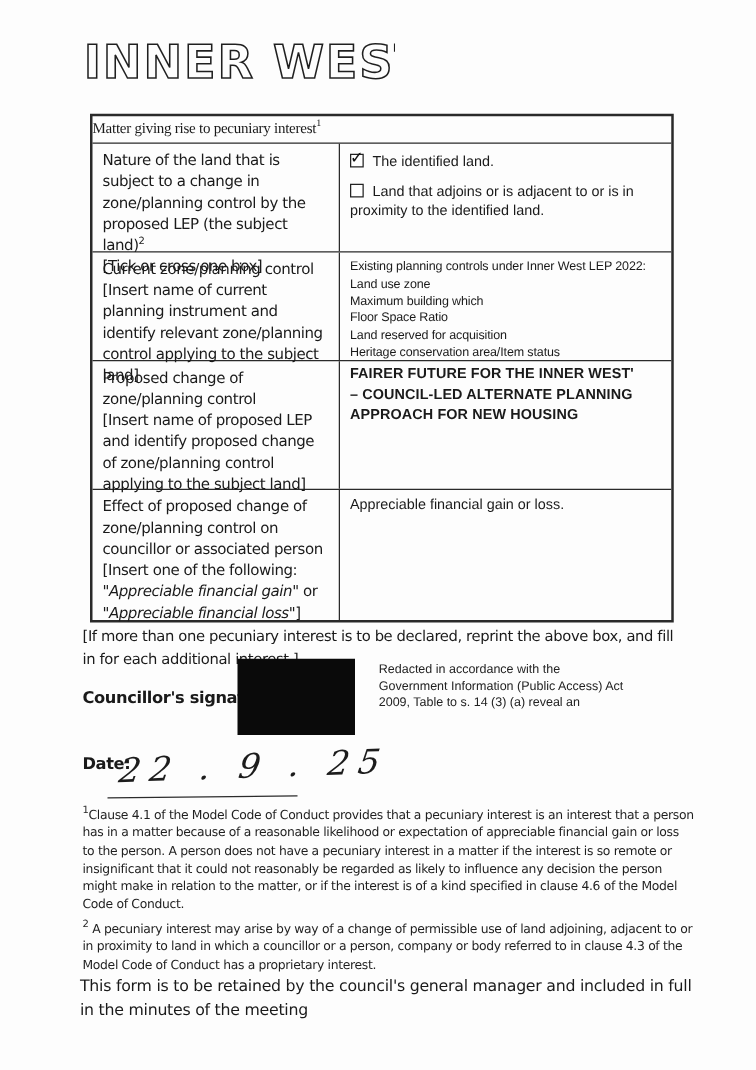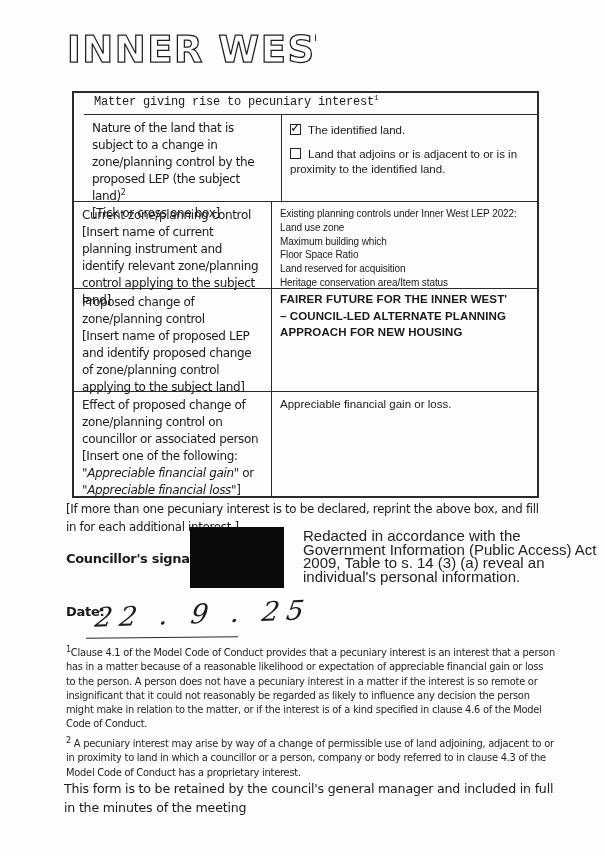--- a/index.html
+++ b/index.html
@@ -18,33 +18,33 @@
 
   
   .ftable {
     position: absolute; left: 72px; top: 91px; width: 467px;
     border: 2px solid #2a2a2a;
     font-size: 12px;
   }
   .frow { display: flex; border-top: 1.6px solid #2a2a2a; }
   .frow.header-row { border-top: none; height: 21px; }
   .cell-full {
-    width: 100%; padding: 2px 20px;
-    font-family: Liberation Mono, monospace; font-weight: 500;
+    width: 100%; padding: 2px 0;
+    font-family: Liberation Serif, serif; font-weight: 500;
     font-size: 12px; letter-spacing: -0.2px;
   }
   .cell-l {
     width: 198px; min-width: 198px;
     border-right: 1.6px solid #2a2a2a;
     padding: 5px 8px 4px 8px;
     font-family: "DejaVu Sans", sans-serif; font-weight: 500;
     font-size: 12px; line-height: 17px; letter-spacing: -0.35px;
   }
   .cell-r { flex: 1; padding: 5px 8px 4px 8px; overflow: hidden; }
-  .row-1 { height: 87px; margin-left: 10px; }
+  .row-1 { height: 87px; }
   .row-2 { height: 87px; }
   .row-3 { height: 103px; }
   .row-4 { height: 105px; }
   sup { font-size: 8px; vertical-align: super; line-height: 0; }
 
   .bracket-note { display: block; }
   .italic-seg { font-style: italic; }
 
   
   .option { font-size: 11.5px; line-height: 15px; margin-top: 3px; margin-bottom: 9px; }
@@ -76,21 +76,21 @@
     position: absolute; left: 66px; top: 551px;
     font-family: "DejaVu Sans", sans-serif; font-weight: 600;
     font-size: 13px; letter-spacing: -0.3px;
   }
   .redaction-box {
     position: absolute; left: 190px; top: 527px;
     width: 94px; height: 61px; background: #0a0a0a;
   }
   .redaction-note {
     position: absolute; left: 303px; top: 529px; width: 235px;
-    font-size: 15px; line-height: 13.5px; color: #222;
+    font-size: 10px; line-height: 13.5px; color: #222;
   }
   .redaction-note div { white-space: nowrap; }
   .date-label {
     position: absolute; left: 66px; top: 604px;
     font-family: "DejaVu Sans", sans-serif; font-weight: 600;
     font-size: 13px; letter-spacing: -0.3px; text-align: right;
   }
   .handwritten {
     position: absolute; left: 96px; top: 598px;
     font-family: "DejaVu Serif", serif; font-style: italic;
@@ -195,21 +195,20 @@
   </div>
 
   <div class="reprint-note">[If more than one pecuniary interest is to be declared, reprint the above box, and fill in for each additional interest.]</div>
 
   <div class="sig-label">Councillor's signature:</div>
   <div class="redaction-box"></div>
   <div class="redaction-note">
     <div>Redacted in accordance with the</div>
     <div>Government Information (Public Access) Act</div>
     <div> 2009, Table to s. 14 (3) (a) reveal an</div>
-    <div>individual's personal information.</div>
   </div>
 
   <div class="date-label">Date:</div>
   <div class="handwritten">22 . 9 . 25</div>
   <div class="hand-underline"></div>
 
   <div class="footnote footnote-1">
     <sup>1</sup><span>Clause 4.1 of the Model Code of Conduct provides that a pecuniary interest is an interest that a person has in a matter because of a reasonable likelihood or expectation of appreciable financial gain or loss to the person. A person does not have a pecuniary interest in a matter if the interest is so remote or insignificant that it could not reasonably be regarded as likely to influence any decision the person might make in relation to the matter, or if the interest is of a kind specified in clause 4.6 of the Model Code of Conduct.</span>
   </div>
   <div class="footnote footnote-2">

